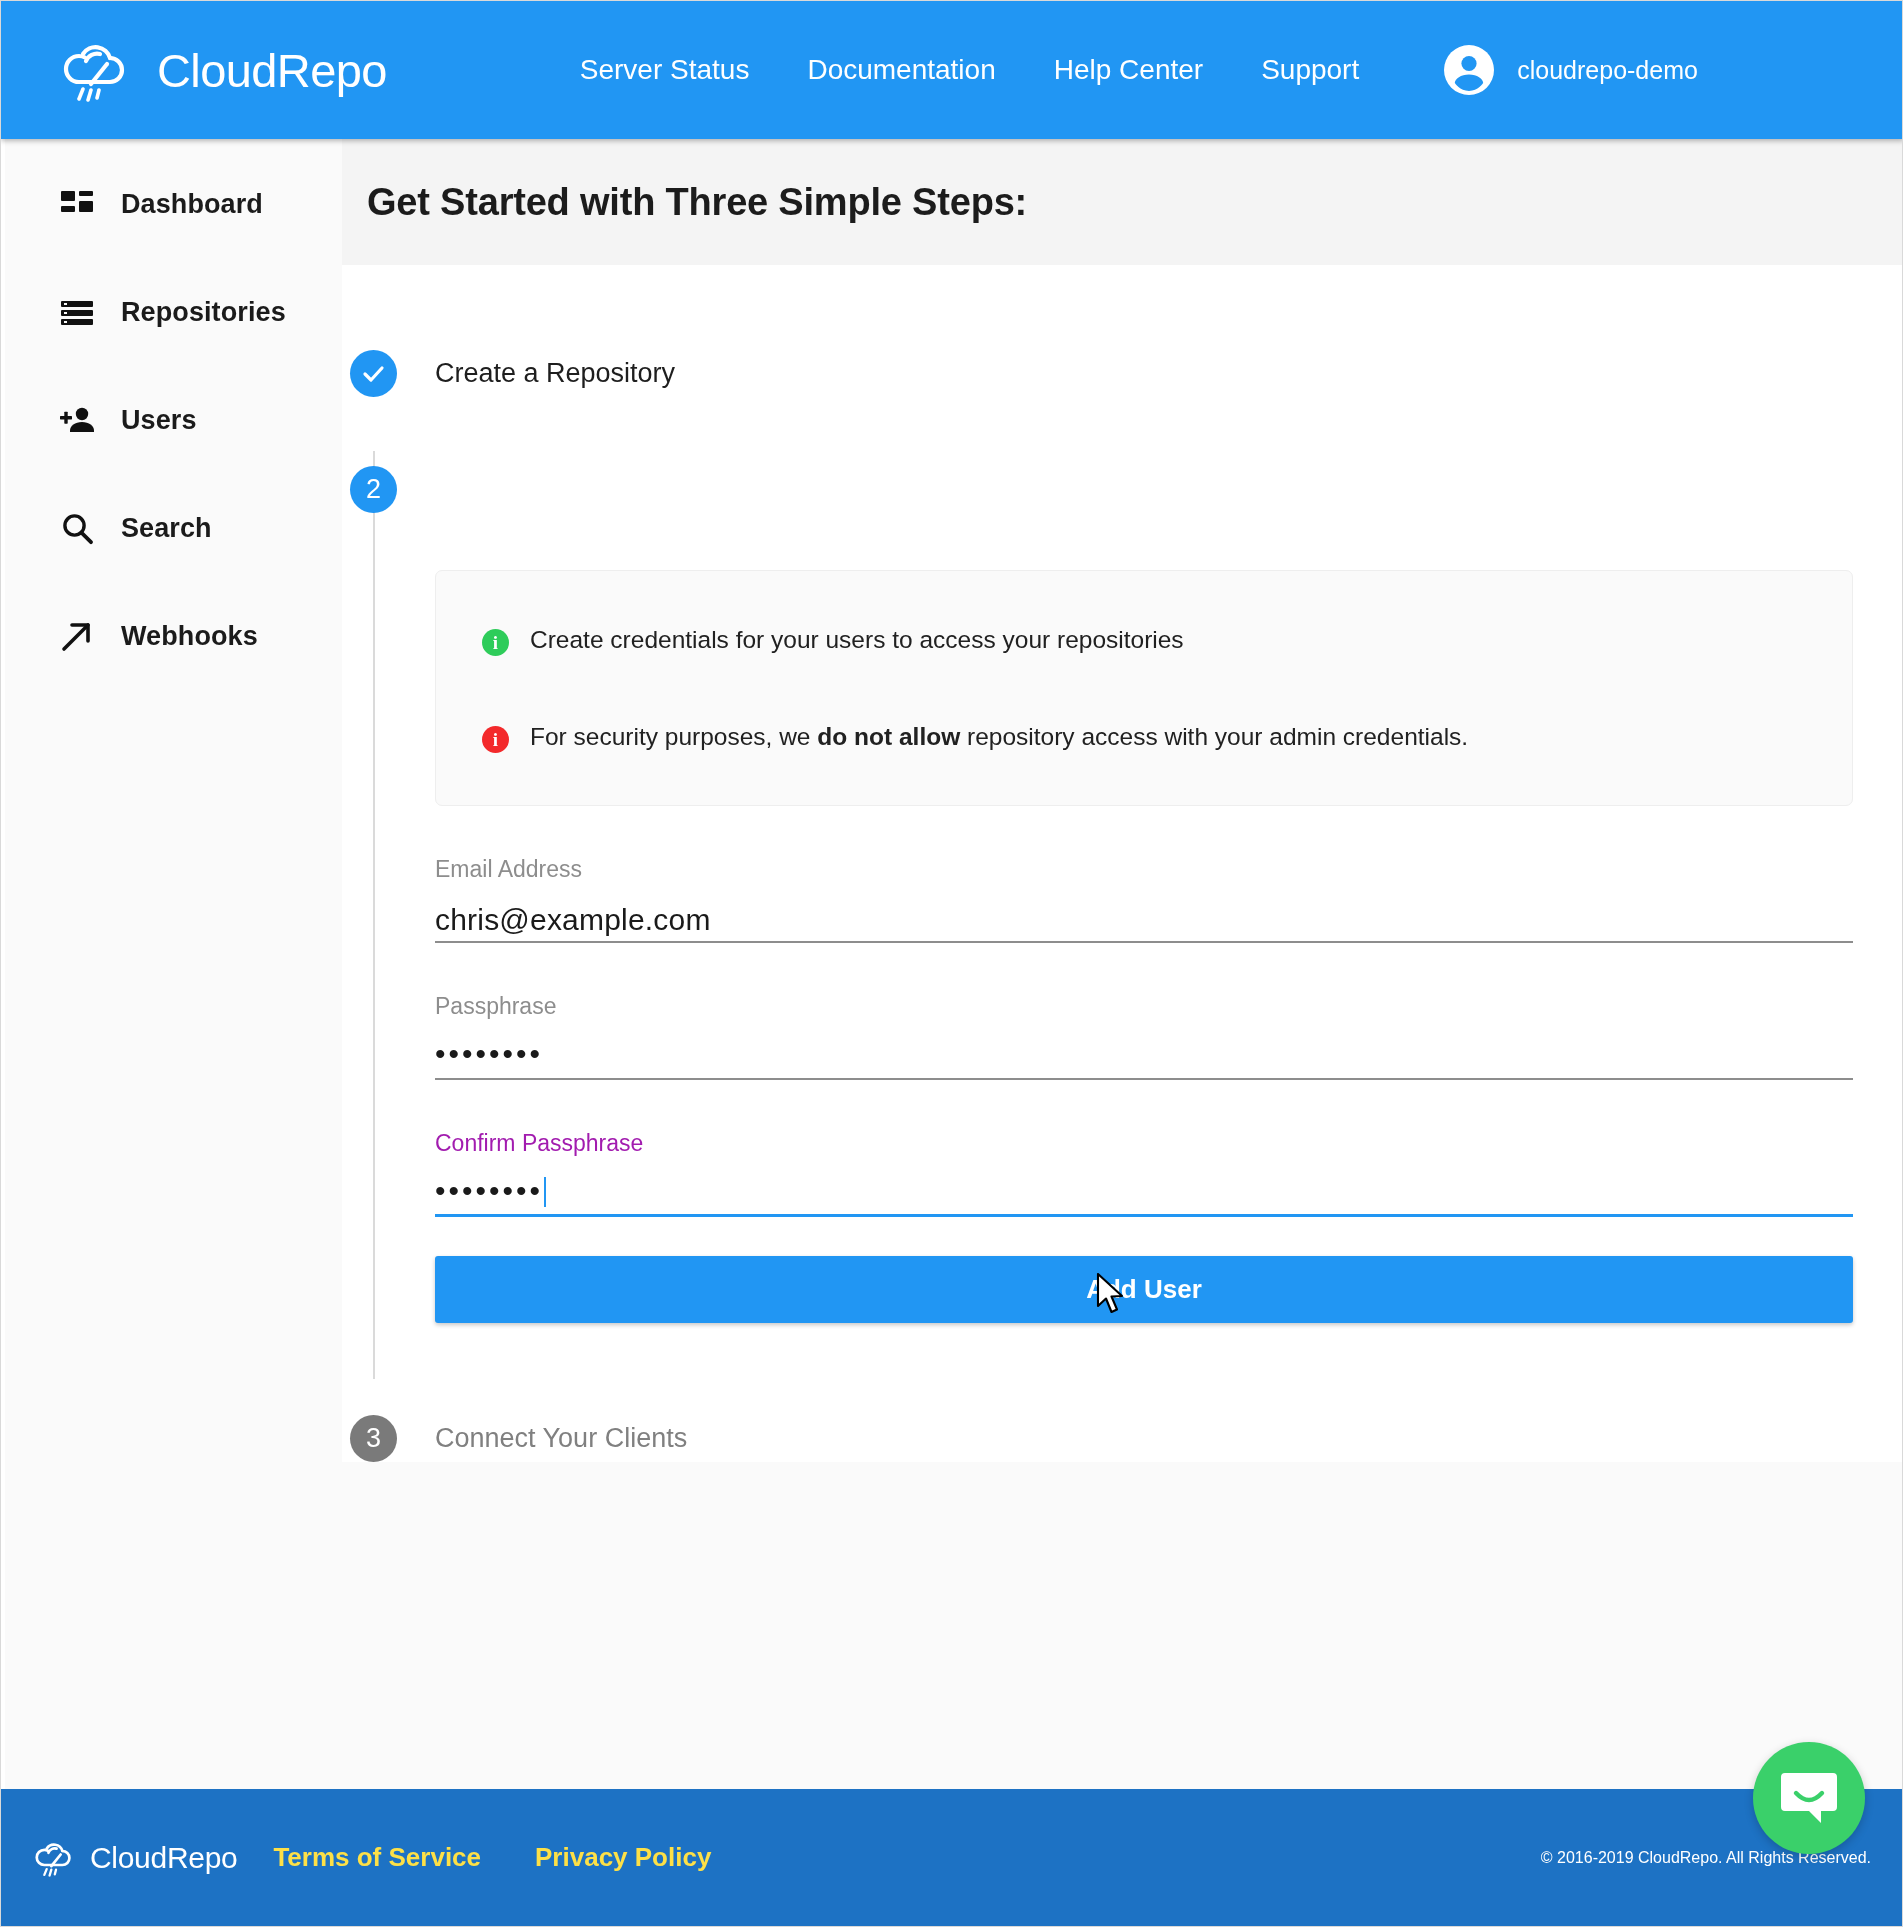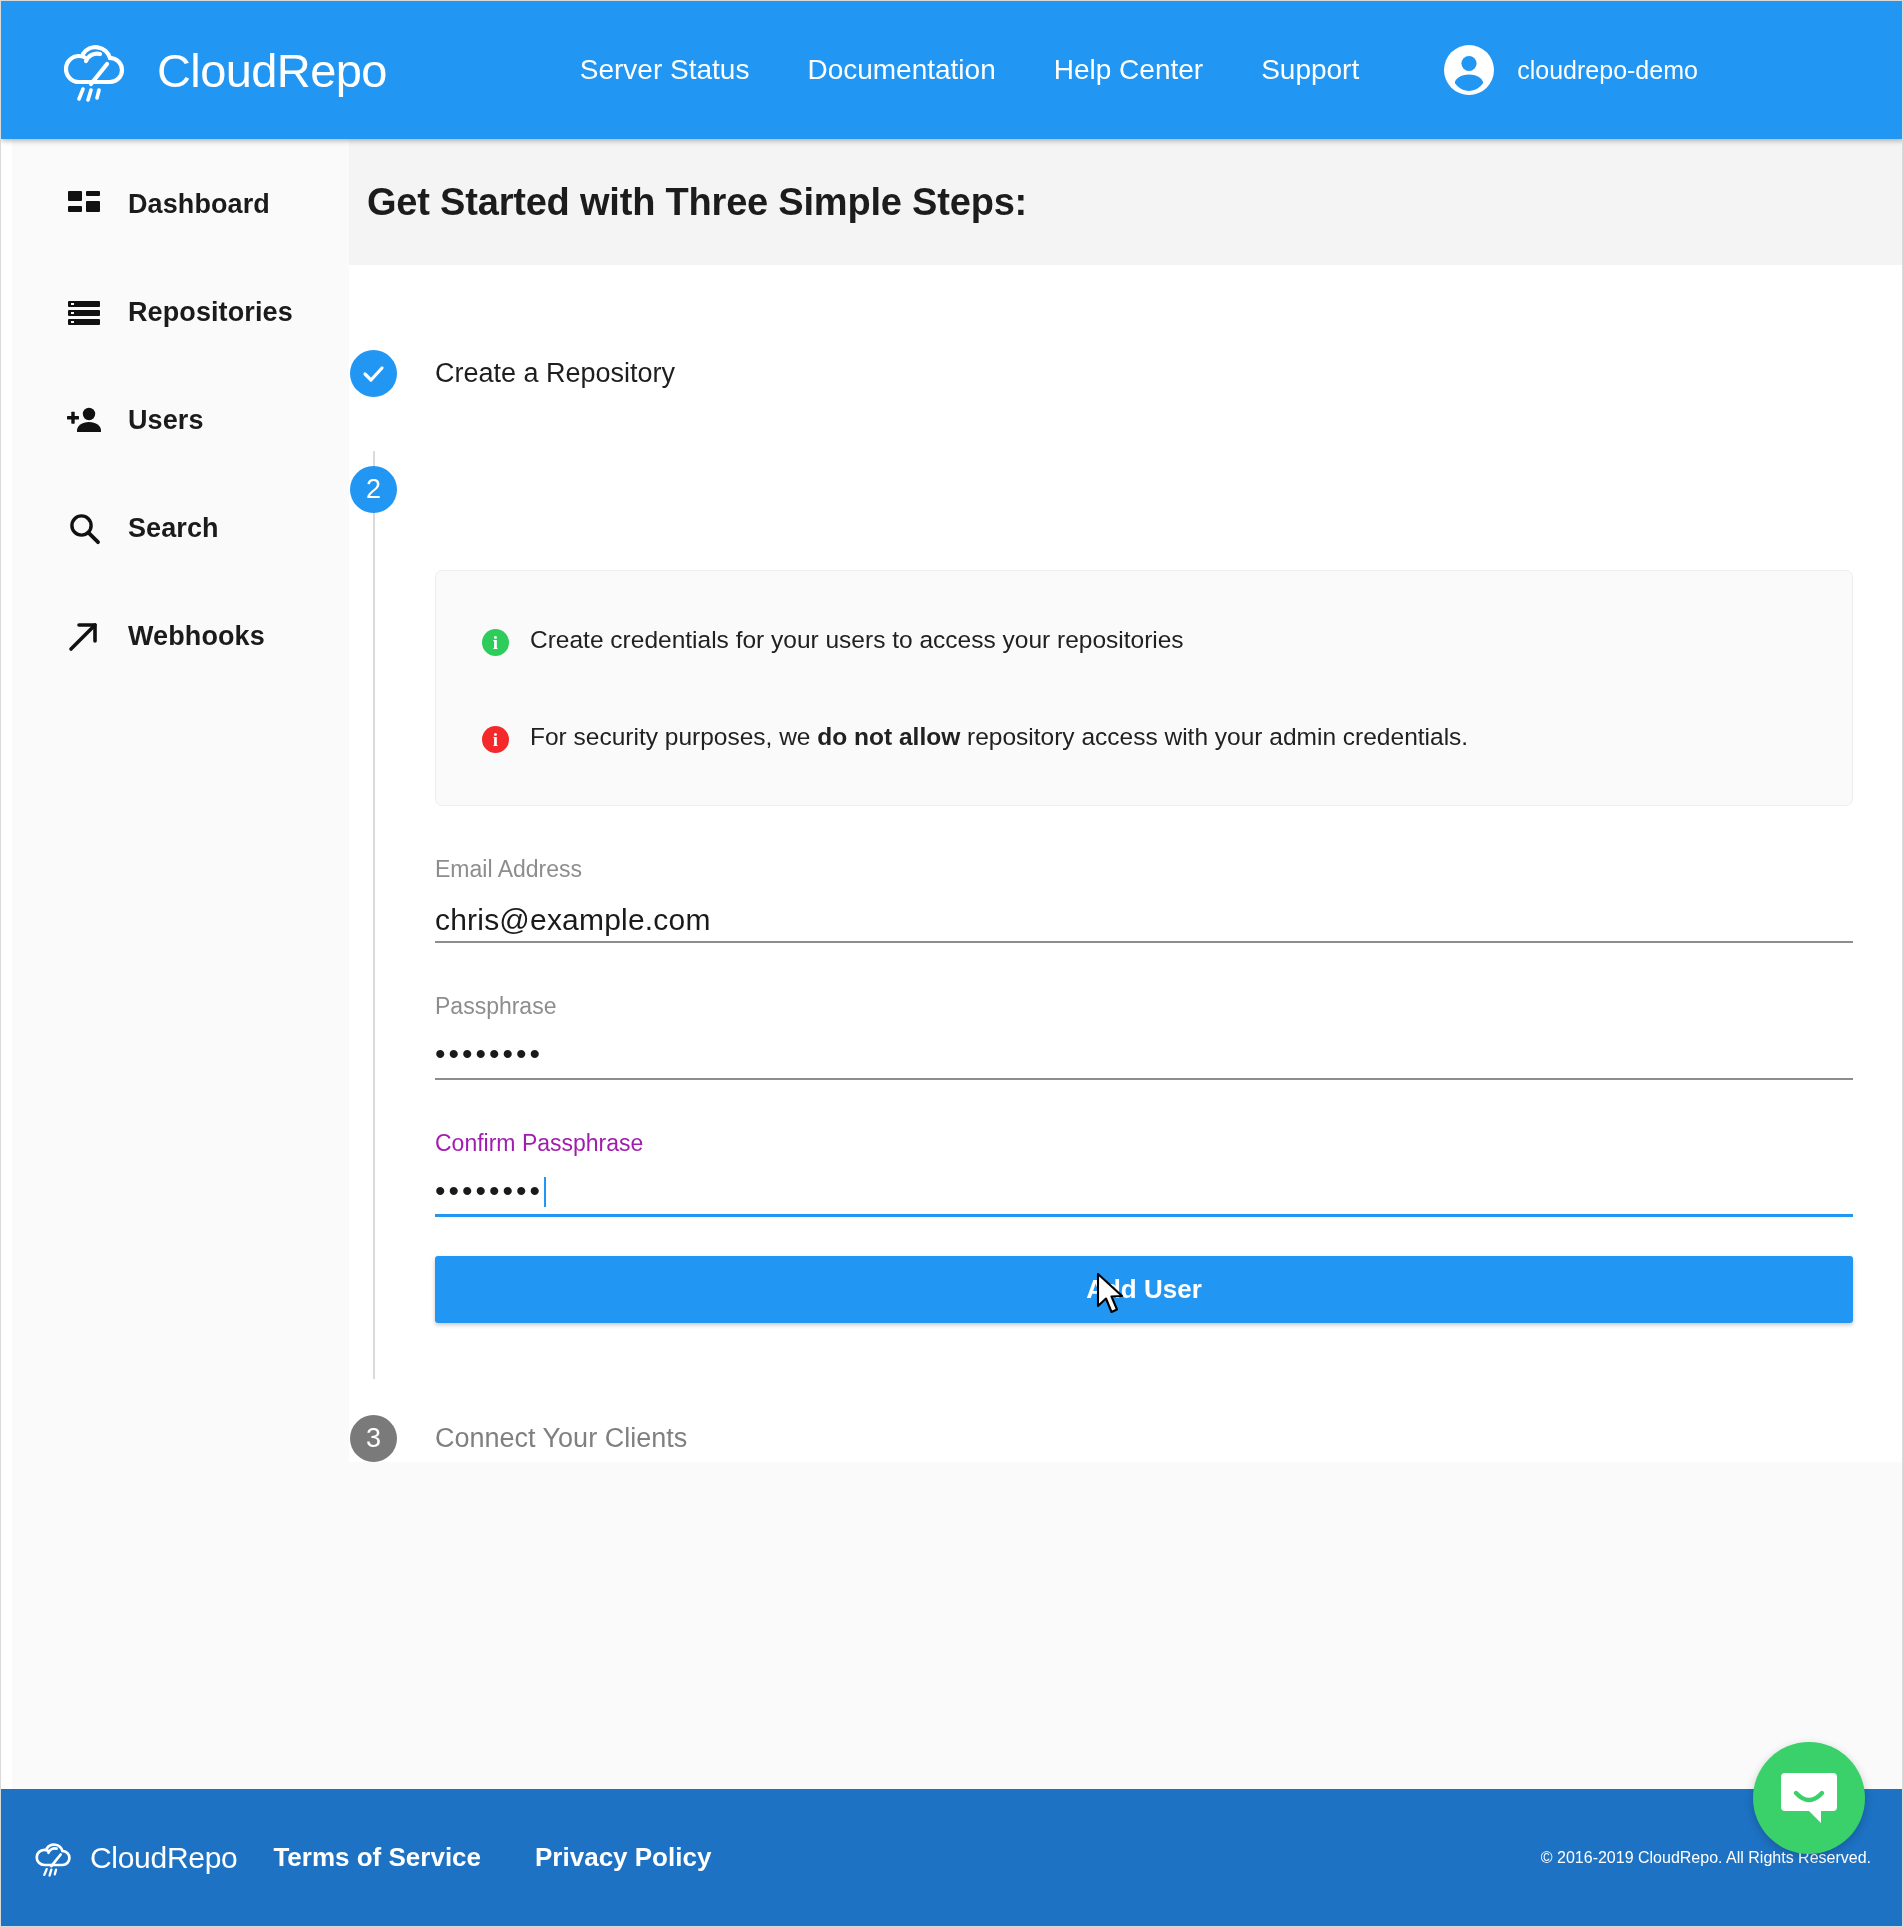--- a/index.html
+++ b/index.html
@@ -71,21 +71,21 @@
     gap: 22px;
     margin-left: 84px;
     cursor: pointer;
   }
   .avatar { width: 52px; height: 52px; display:block; }
   .account-name { color:#ffffff; font-size: 25px; white-space: nowrap; }
 
   
   .sidebar {
     position: absolute;
-    top: 138px; left: 11px;
+    top: 138px; left: 4px;
     width: 337px;
     height: 1652px;
     background: #fafafa;
     z-index: 10;
   }
   .nav-item {
     display: flex;
     align-items: center;
     gap: 26px;
     padding-left: 54px;
@@ -288,21 +288,21 @@
   }
   .footer-brand {
     display: flex; align-items: center; gap: 7px;
     margin-left: 28px;
     cursor: pointer;
   }
   .footer-logo { width: 54px; height: 42px; display: block; }
   .footer-name { color: #ffffff; font-size: 30px; letter-spacing: -0.3px; }
   .footer-links { display: flex; align-items: center; gap: 54px; margin-left: 36px; }
   .footer-links a {
-    color: #ffffff;
+    color: #fde047;
     font-size: 26px;
     font-weight: 700;
     text-decoration: none;
     white-space: nowrap;
     cursor: pointer;
   }
   .copyright {
     margin-left: auto;
     margin-right: 33px;
     color: #ffffff;

